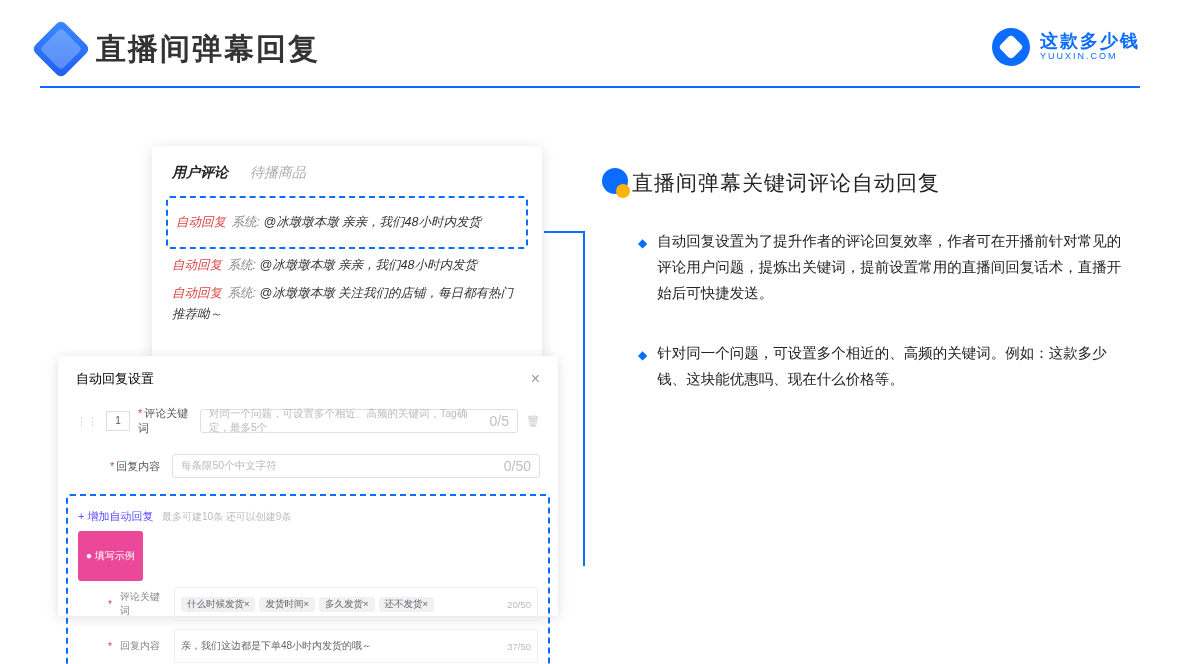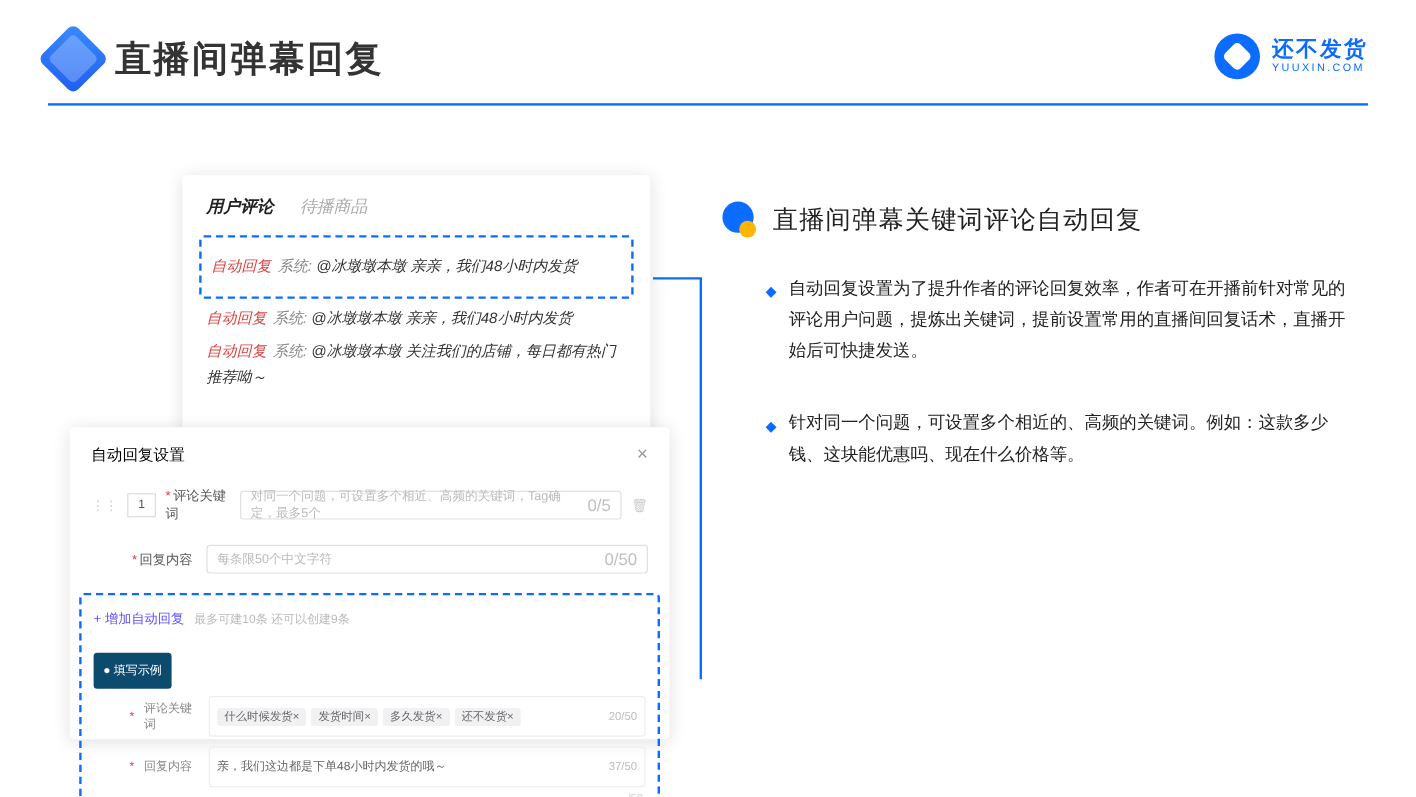--- a/index.html
+++ b/index.html
@@ -61,54 +61,54 @@
 .inp{
   flex:1; border:1px solid #e0e0e0; border-radius:3px; height:24px;
   padding:0 8px; font-size:10.5px; color:#bbb; display:flex; align-items:center;
   justify-content:space-between;
 }
 .inp .cnt{ color:#c0c0c0; font-size:14px; margin-left:6px;}
 .settings-lower{ margin:16px -10px -8px; padding:10px 10px 12px; }
 .add-link{ color:#5a4dff; font-size:11px; }
 .add-note{ color:#bbb; font-size:10px; margin-left:4px;}
 .example-pill{
-  display:inline-block; background:#0c4a6e; color:#fff; font-size:10px;
-  padding:8px 8px; border-radius:3px; margin:20px 0 6px;
+  display:inline-block; background:#ec4899; color:#fff; font-size:10px;
+  padding:18px 8px; border-radius:3px; margin:7px 0 6px;
 }
 .chip-row{ display:flex; align-items:center; gap:6px; font-size:10px; }
 .chip-row .lbl2{ color:#888; width:48px; }
 .chips{
   flex:1; border:1px solid #eee; border-radius:3px; height:34px;
   display:flex; align-items:center; gap:4px; padding:0 6px; justify-content:flex-start;
 }
 .chip{ background:#f1f1f4; color:#666; font-size:9.5px; padding:1px 6px; border-radius:3px; }
 .chips .cnt{ margin-left:auto; color:#bbb; font-size:9.5px;}
 .connector{
   position:absolute; left:486px; top:70px; width:60px; height:360px; pointer-events:none;
 }
 .right-area{ position:absolute; left:602px; top:168px; width:530px; }
-.section-head{ display:flex; align-items:center; gap:12px; margin-bottom:30px; }
+.section-head{ display:flex; align-items:center; margin-bottom:30px; }
 .bubble{ width:30px; height:30px; position:relative; }
 .bubble::before{ content:""; position:absolute; width:26px; height:26px; background:#0b6cff; border-radius:50%; left:0; top:0;}
 .bubble::after{ content:""; position:absolute; width:14px; height:14px; background:#ffb400; border-radius:50%; left:14px; top:16px;}
 .section-title{ font-size:21px; color:#222; font-weight:500; letter-spacing:1px;}
 .bullet{ display:flex; gap:10px; font-size:14.5px; color:#222; line-height:1.8; margin:0 0 34px 36px; }
 .bullet .diamond{ color:#0b6cff; font-size:12px; margin-top:5px;}
 </style>
 </head>
 <body>
 
 <div class="header">
   <div class="hdr-icon"></div>
   <div class="page-title">直播间弹幕回复</div>
 </div>
 <div class="brand">
   <div class="brand-mark"></div>
   <div class="brand-txt">
-    <span class="brand-name">还不发货</span>
+    <span class="brand-name">这款多少钱</span>
     <span class="brand-sub">YUUXIN.COM</span>
   </div>
 </div>
 <div class="divider"></div>
 
 <div class="left-area">
   <div class="card card-comments">
     <div class="tabs">
       <span class="tab active">用户评论</span>
       <span class="tab">待播商品</span>

